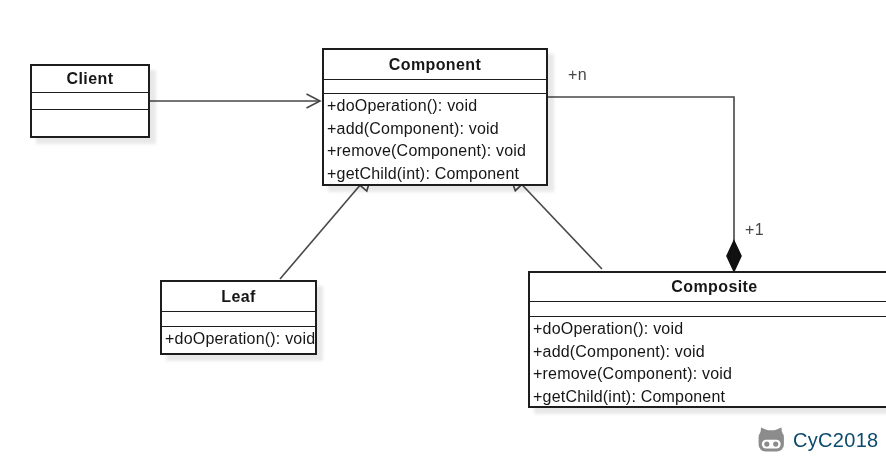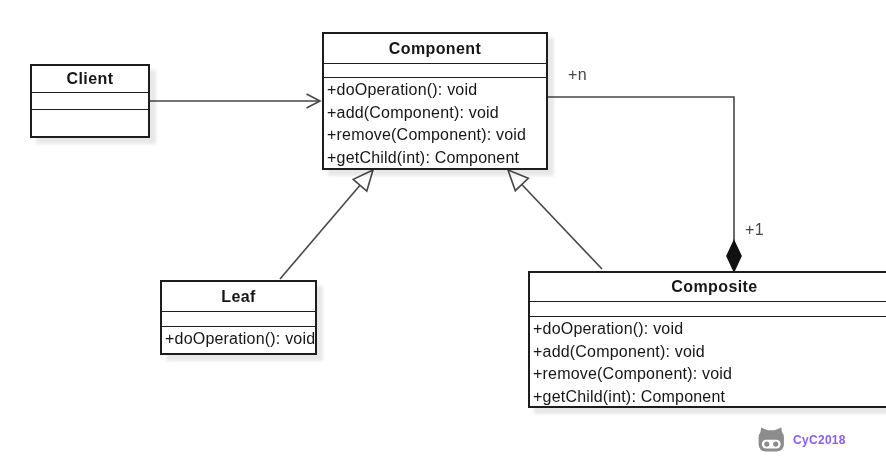--- a/index.html
+++ b/index.html
@@ -48,21 +48,21 @@
     font-size: 16px;
     letter-spacing: 0.2px;
     overflow: hidden;
   }
   .c-methods .m { line-height: 22.5px; white-space: nowrap; }
 
   
   #box-client    { left: 30px;  top: 64px;  width: 120px; height: 74px;  }
   #box-client    .c-title   { height: 27px; }
   #box-client    .c-attrs   { height: 17px; }
-  #box-component { left: 322px; top: 32px;  width: 226px; height: 138px; }
+  #box-component { left: 322px; top: 48px;  width: 226px; height: 138px; }
   #box-component .c-title   { height: 30px; }
   #box-component .c-attrs   { height: 14px; }
   #box-leaf      { left: 160px; top: 280px; width: 157px; height: 75px;  }
   #box-leaf      .c-title   { height: 30px; }
   #box-leaf      .c-attrs   { height: 15px; }
   #box-composite { left: 485px; top: 271px; width: 373px; height: 137px; margin-left: 43px; }
   #box-composite .c-title   { height: 29px; }
   #box-composite .c-attrs   { height: 15px; }
 
   .mult-label {
@@ -76,23 +76,23 @@
 
   #watermark {
     position: absolute;
     left: 756px;
     top: 426px;
     display: flex;
     align-items: center;
     gap: 6px;
   }
   #watermark .wm-text {
-    font-size: 12px;
-    font-weight: 700;
-    color: #8b5cf6;
+    font-size: 20px;
+    font-weight: 400;
+    color: #0c4a6e;
     letter-spacing: 0.3px;
   }
 </style>
 </head>
 <body>
 
 <div id="canvas">
 
   <svg id="connectors" viewBox="0 0 886 462" xmlns="http://www.w3.org/2000/svg">
 

